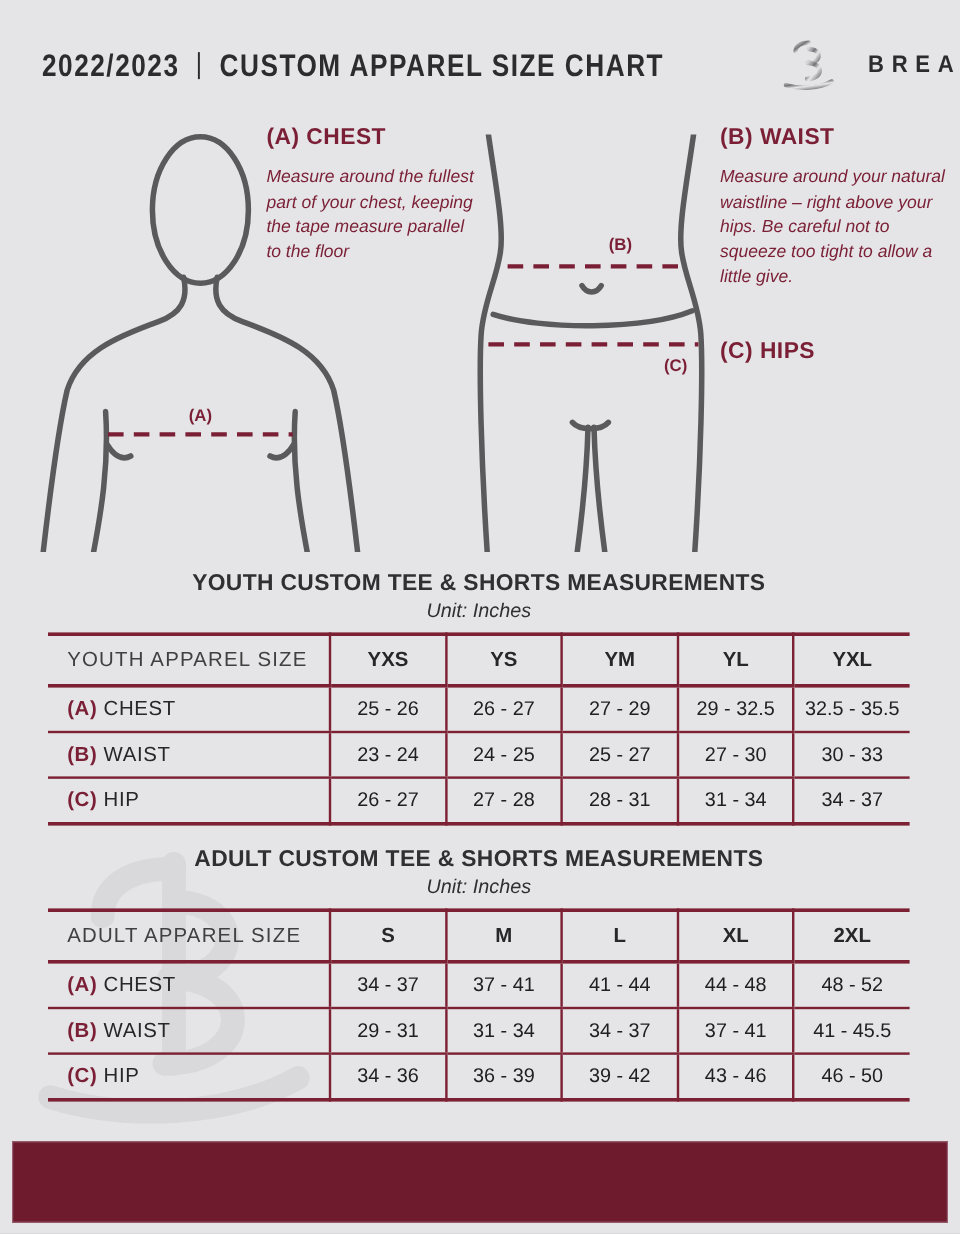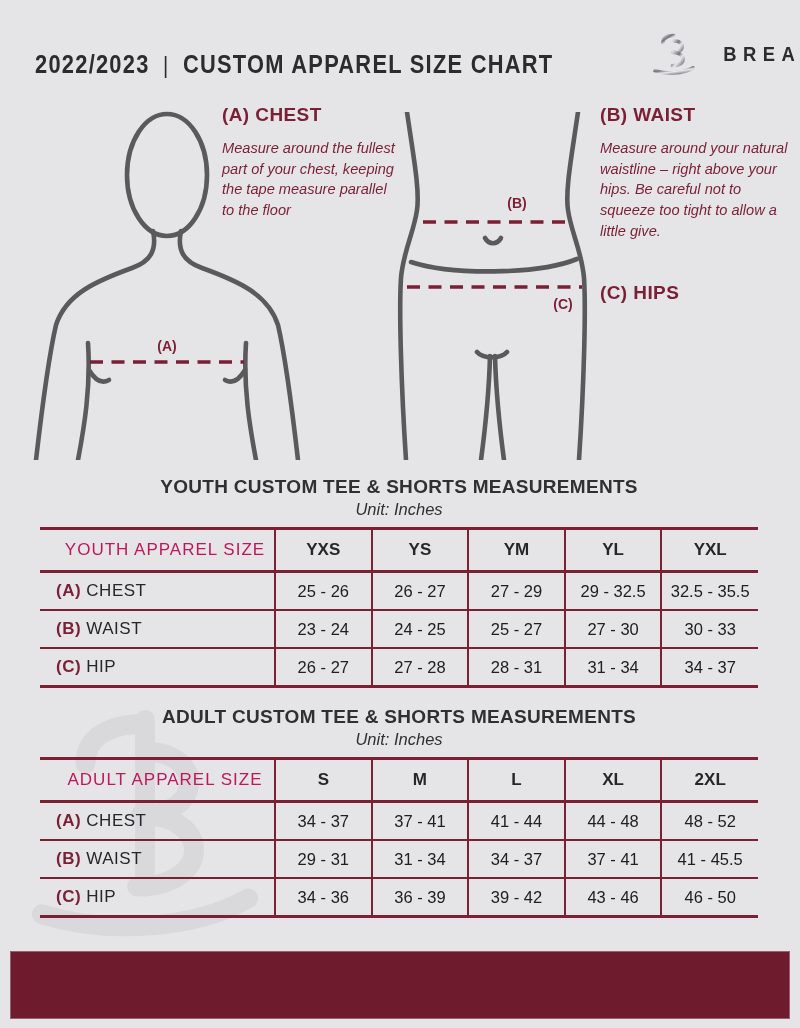--- a/index.html
+++ b/index.html
@@ -3,21 +3,21 @@
 <meta charset="utf-8">
 <style>
   html,body{margin:0;padding:0;background:#cfcfd2;}
   .page{
     position:relative;width:800px;height:1028px;margin:0 auto;
     background:#e5e5e7;overflow:hidden;
     font-family:"Liberation Sans",sans-serif;color:#2d2d2f;
   }
   
   .header{position:absolute;left:35px;right:30px;top:28px;height:52px;
-    display:flex;justify-content:space-between;align-items:flex-end;}
+    display:flex;justify-content:space-between;align-items:center;}
   .main-title{display:flex;align-items:center;font-weight:700;font-size:26px;
     letter-spacing:1.5px;color:#2c2c2e;transform:scaleX(.84);transform-origin:left center;white-space:nowrap;}
   .main-title .sep{font-weight:400;margin:0 16px;font-size:24px;color:#2c2c2e;}
   .brand{display:flex;align-items:center;gap:12px;}
   .brand-name{font-weight:700;font-size:20px;letter-spacing:7px;color:#2c2c2e;
     transform:scaleX(.92);transform-origin:right center;white-space:nowrap;}
   
   .fig{position:absolute;}
   .fig path,.fig ellipse{fill:none;stroke:#5a5a5c;stroke-width:4.6;stroke-linecap:round;}
   .fig .dash{stroke:#7a1f35;stroke-width:3.6;stroke-dasharray:13 8.5;stroke-linecap:butt;}
@@ -30,21 +30,21 @@
   .section-title{position:absolute;left:40px;width:718px;text-align:center;
     font-size:19px;font-weight:600;letter-spacing:.3px;color:#303032;}
   .section-unit{position:absolute;left:40px;width:718px;text-align:center;
     font-size:16.5px;font-style:italic;font-weight:500;color:#303032;}
   
   table.size-table{position:absolute;left:40px;width:718px;border-collapse:collapse;table-layout:fixed;
     border-top:3px solid #7c2033;border-bottom:3px solid #7c2033;background:transparent;}
   table.size-table th,table.size-table td{padding:0;background:transparent;}
   table.size-table th{height:40px;font-size:17px;font-weight:700;color:#27272a;
     border-bottom:3px solid #7c2033;}
-  table.size-table th.rowhead{font-weight:400;text-align:center;padding-left:16px;letter-spacing:1px;color:#be185d;}
+  table.size-table th.rowhead{font-weight:400;text-align:left;padding-left:16px;letter-spacing:1px;color:#404040;}
   table.size-table td{height:36px;font-size:16.5px;text-align:center;color:#202023;}
   table.size-table td.rowlabel{text-align:left;padding-left:16px;font-size:17px;letter-spacing:.5px;color:#27272a;}
   table.size-table td.rowlabel b{color:#7a1f35;font-weight:700;}
   table.size-table th + th,table.size-table td + td{border-left:2px solid #7c2033;border-radius:15px;}
   table.size-table tbody tr:not(:last-child) td{border-bottom:2px solid #7c2033;}
   
   .watermark{position:absolute;left:26px;top:692px;pointer-events:none;}
   .watermark path{fill:none;stroke:#d9d9dc;stroke-width:5;stroke-linecap:round;}
   .footer-bar{position:absolute;left:10px;top:951px;width:778px;height:66px;
     background:#6e1b2d;border:1px solid #96606e;}

